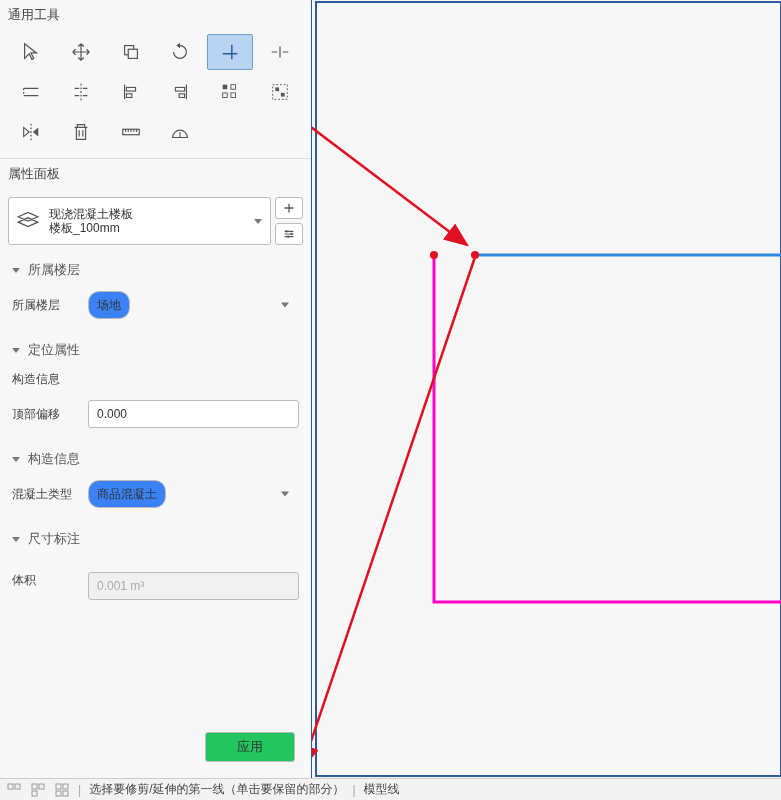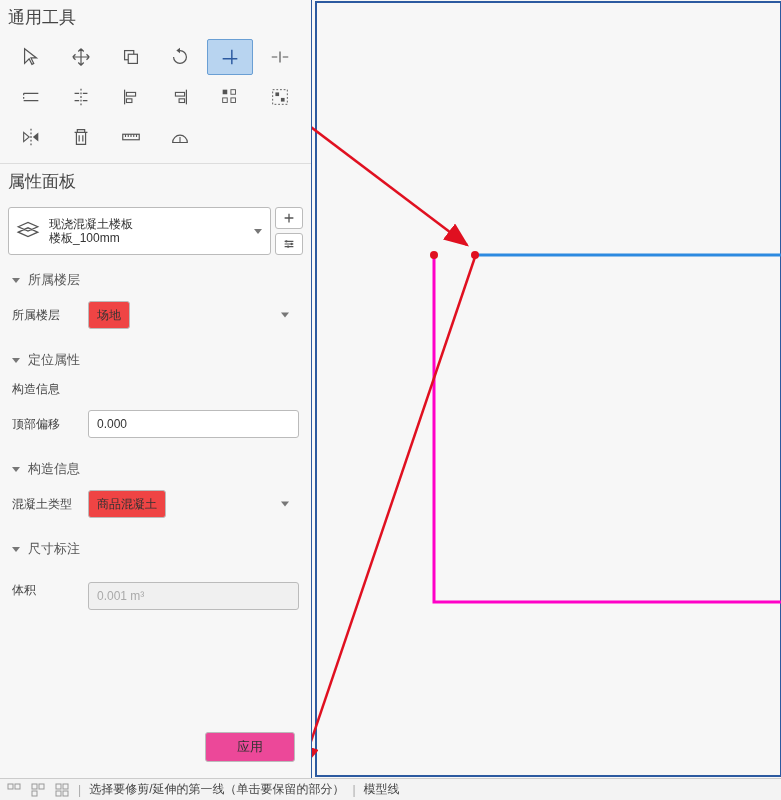--- a/index.html
+++ b/index.html
@@ -17,21 +17,21 @@
       position: absolute;
       left: 0; top: 0;
       width: 312px;
       height: 778px;
       background: #f7f7f7;
       border-right: 1px solid #2c5aa0;
       display: flex;
       flex-direction: column;
     }
     .panel-title {
-      font-size: 17px;
+      font-size: 13px;
       color: #444;
       padding: 6px 8px;
     }
     .tool-grid {
       display: grid;
       grid-template-columns: repeat(6, 1fr);
       gap: 4px;
       padding: 4px 8px 8px 8px;
       border-bottom: 1px solid #ddd;
     }
@@ -125,23 +125,24 @@
       border:1px solid #bbb;
       border-radius:3px;
       background:#fff;
       padding:0 8px;
       font-size:12px;
       font-family:inherit;
       color:#333;
     }
     .prop-select {
       appearance:none;
-      background:#ef4444;
+      background:#3b82f6;
       cursor:pointer;
       position:relative;
+      border-radius:11px;
     }
     .select-wrap { position:relative; flex:1; }
     .select-wrap::after {
       content:"";
       position:absolute;
       right:10px; top:50%;
       transform:translateY(-50%);
       border-left:4px solid transparent;
       border-right:4px solid transparent;
       border-top:5px solid #777;
@@ -154,21 +155,21 @@
     }
     .apply-row {
       margin-top:auto;
       padding:8px;
       display:flex;
       justify-content:flex-end;
     }
     .apply-btn {
       width:90px; height:30px;
       border:1px solid #bbb;
-      background:#ec4899;
+      background:#22c55e;
       border-radius:3px;
       cursor:pointer;
       font-family:inherit;
       font-size:13px;
       color:#333;
     }
 
     .canvas {
       position:absolute;
       left:312px; top:0;

